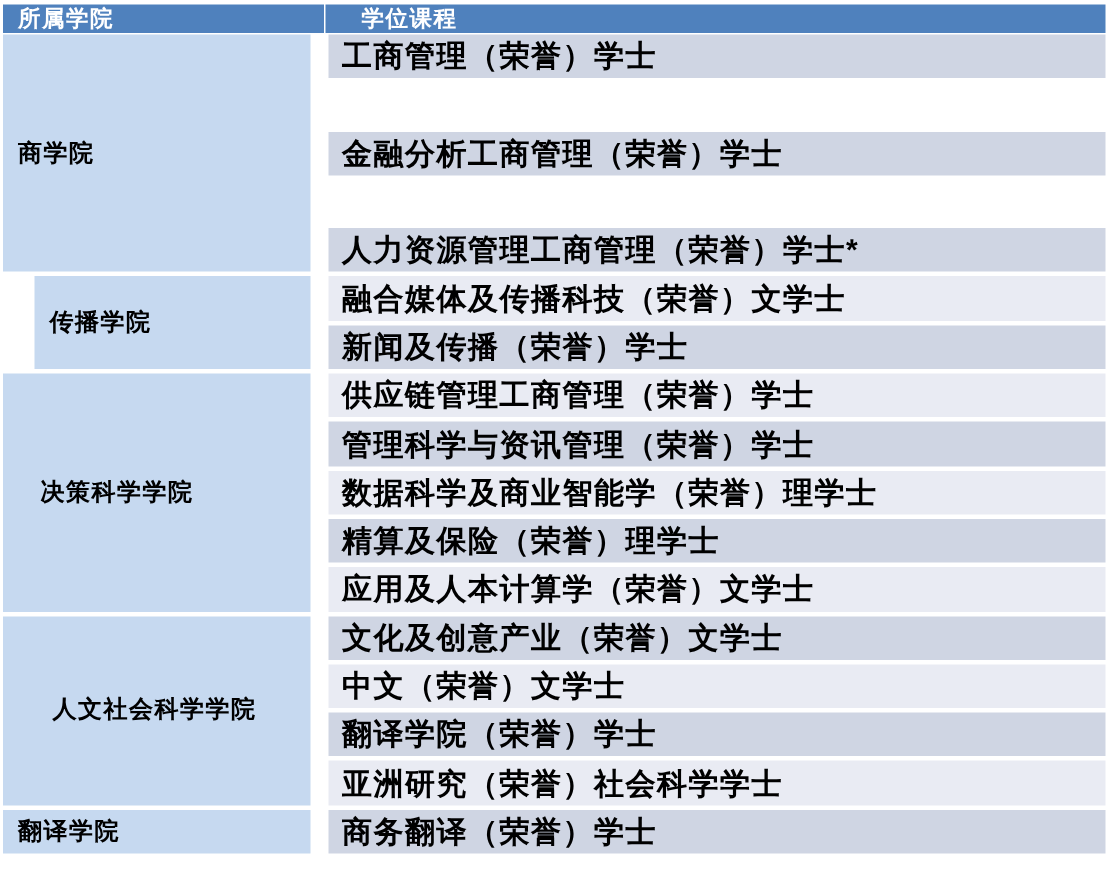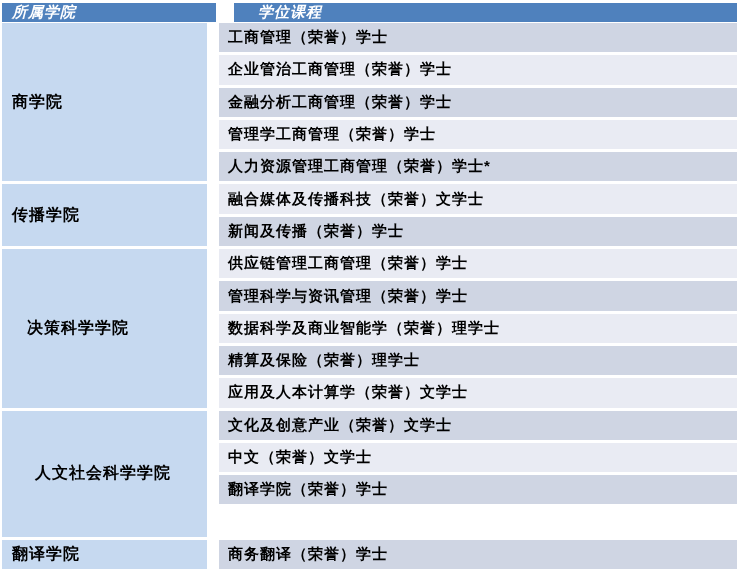--- a/index.html
+++ b/index.html
@@ -19,24 +19,23 @@
     position: absolute;
     top: 3px;
     left: 2px;
     right: 3px;
     bottom: 2px;
   }
   
   .header-row {
     display: grid;
     grid-template-columns: 214px 1fr;
-    column-gap: 18px;
+    column-gap: 1px;
     height: 16px;
     margin-bottom: 4px;
-    font-style: italic;
   }
   .header-cell {
     background: var(--header-bg, #4f81bd);
     color: var(--header-text, #ffffff);
     font-weight: bold;
     font-size: 15px;
     display: flex;
     align-items: center;
     padding-left: 10px;
     letter-spacing: 1px;
@@ -54,21 +53,21 @@
     background: var(--college-bg, #c6d9f0);
     font-weight: bold;
     font-size: 16px;
     display: flex;
     align-items: center;
     padding-left: 10px;
     letter-spacing: 1px;
   }
   .program-cell {
     font-weight: bold;
-    font-size: 15px;
+    font-size: 20px;
     display: flex;
     align-items: center;
     padding-left: 9px;
     letter-spacing: 1px;
     white-space: nowrap;
     overflow: hidden;
   }
   .row-dark  { background: var(--row-dark, #cfd5e3); }
   .row-light { background: var(--row-light, #e9ebf3); }
 </style>
@@ -76,33 +75,32 @@
 <body style="color: rgb(0, 0, 0);">
 
 <div class="table-wrap">
   <div class="header-row">
     <div class="header-cell left">所属学院</div>
     <div class="header-cell right">学位课程</div>
   </div>
   <div class="body-grid" id="body-grid">
       <div class="college-cell" style="grid-area: 1 / 1 / span 5;">商学院</div>
       <div class="program-cell row-dark" style="grid-area: 1 / 2;">工商管理（荣誉）学士</div>
-      <div class="program-cell row-light" style="grid-area: 2 / 2;">企业管治工商管理（荣誉）学士</div>
       <div class="program-cell row-dark" style="grid-area: 3 / 2;">金融分析工商管理（荣誉）学士</div>
-      <div class="program-cell row-light" style="grid-area: 4 / 2;">管理学工商管理（荣誉）学士</div>
       <div class="program-cell row-dark" style="grid-area: 5 / 2;">人力资源管理工商管理（荣誉）学士*</div>
-      <div class="college-cell" style="grid-area: 6 / 1 / span 2;">传播学院</div>
+      <div class="college-cell" style="grid-area: 6 / 1 / span 2; margin-left: 21px;">传播学院</div>
       <div class="program-cell row-light" style="grid-area: 6 / 2;">融合媒体及传播科技（荣誉）文学士</div>
       <div class="program-cell row-dark" style="grid-area: 7 / 2;">新闻及传播（荣誉）学士</div>
       <div class="college-cell" style="grid-area: 8 / 1 / span 5; padding-left: 25px;">决策科学学院</div>
       <div class="program-cell row-light" style="grid-area: 8 / 2;">供应链管理工商管理（荣誉）学士</div>
       <div class="program-cell row-dark" style="grid-area: 9 / 2;">管理科学与资讯管理（荣誉）学士</div>
       <div class="program-cell row-light" style="grid-area: 10 / 2;">数据科学及商业智能学（荣誉）理学士</div>
       <div class="program-cell row-dark" style="grid-area: 11 / 2;">精算及保险（荣誉）理学士</div>
       <div class="program-cell row-light" style="grid-area: 12 / 2;">应用及人本计算学（荣誉）文学士</div>
       <div class="college-cell" style="grid-area: 13 / 1 / span 4; padding-left: 33px;">人文社会科学学院</div>
       <div class="program-cell row-dark" style="grid-area: 13 / 2;">文化及创意产业（荣誉）文学士</div>
       <div class="program-cell row-light" style="grid-area: 14 / 2;">中文（荣誉）文学士</div>
       <div class="program-cell row-dark" style="grid-area: 15 / 2;">翻译学院（荣誉）学士</div>
+      <div class="program-cell row-light" style="grid-area: 16 / 2;">亚洲研究（荣誉）社会科学学士</div>
       <div class="college-cell" style="grid-area: 17 / 1 / span 1;">翻译学院</div>
       <div class="program-cell row-dark" style="grid-area: 17 / 2;">商务翻译（荣誉）学士</div>
     </div>
 </div>
 
 </body></html>

